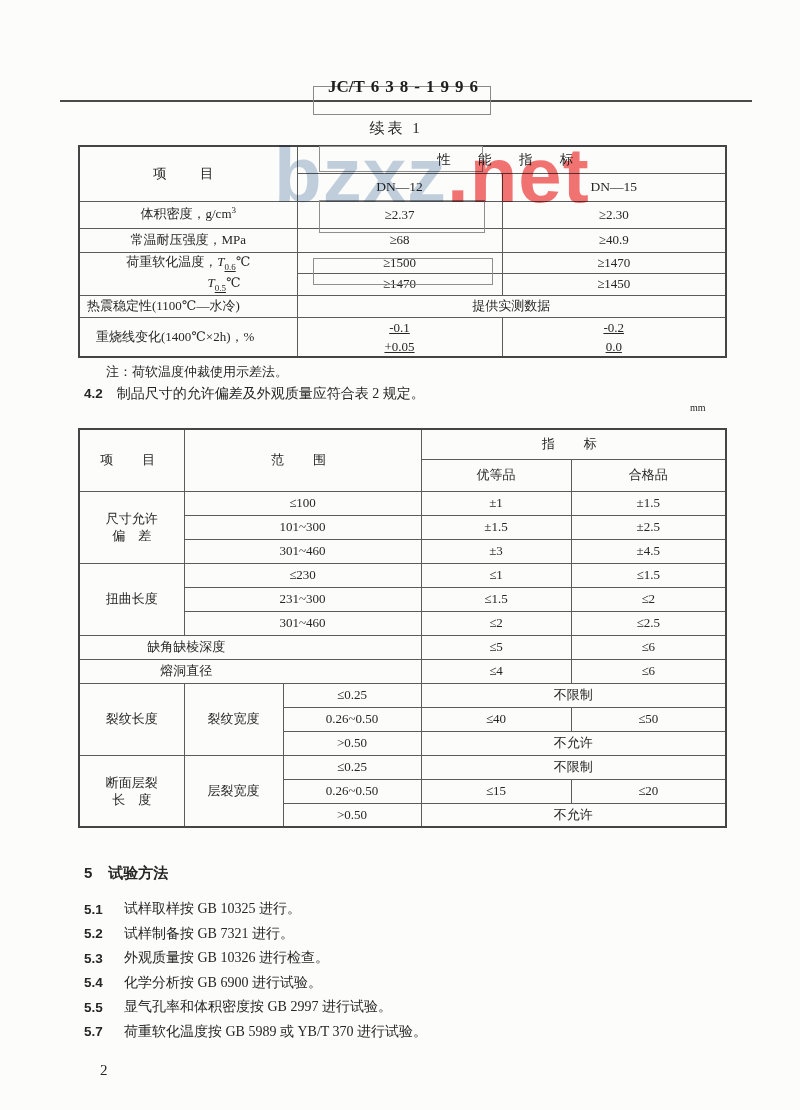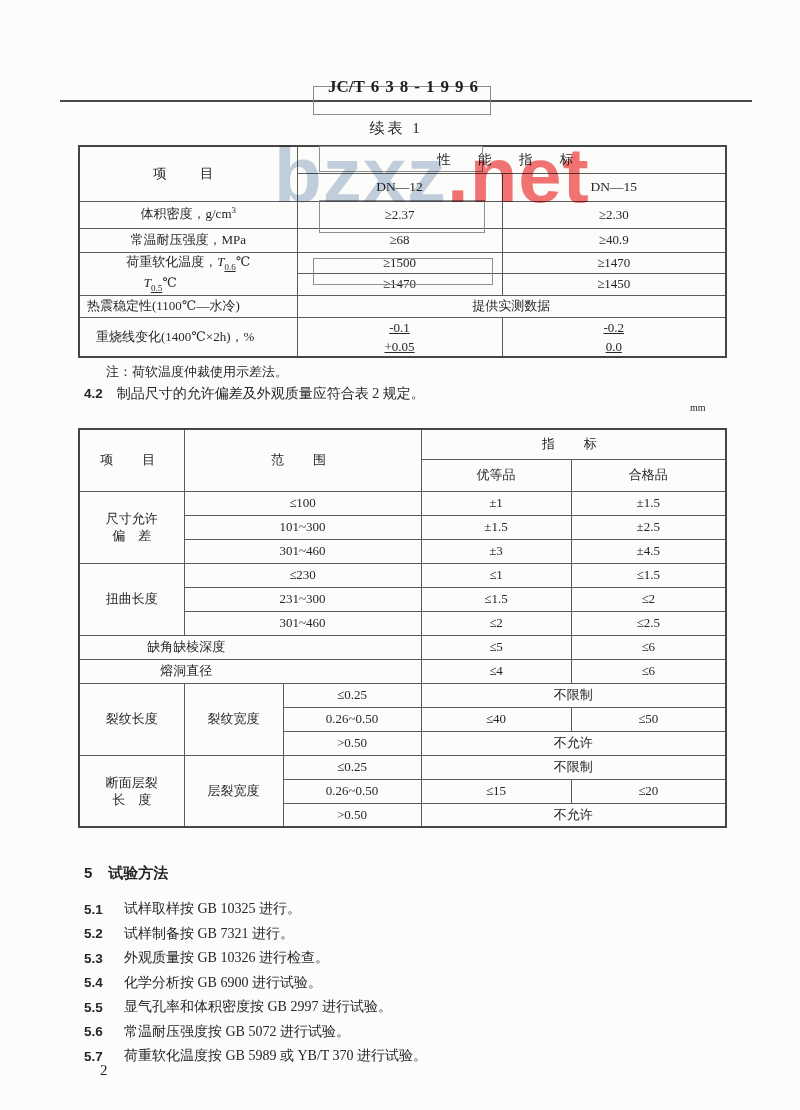--- a/index.html
+++ b/index.html
@@ -33,21 +33,21 @@
   .t1{left:78px; top:145px; width:647px; border:2px solid #454545;}
   .t2{left:78px; top:428px; width:647px; border:2px solid #454545;}
 
   .t1 .hd{font-size:13.5px;}
   .t1 .perf{letter-spacing:12px;}
   .t1 .item-hd{letter-spacing:10px;}
   tr.h27{height:27px;} tr.h28{height:28px;} tr.h24{height:24px;}
   tr.h21{height:21px;} tr.h22{height:22px;} tr.h42{height:28px;}
   .t1 td.al{text-align:left; padding-left:7px;}
   .t1 td.al2{text-align:left; padding-left:16px;}
-  .t1 td.ar{text-align:center; padding-right:56px;}
+  .t1 td.ar{text-align:right; padding-right:56px;}
   tr.soft1 td.lbl{border-bottom:hidden;}
   .tvar{font-style:italic; font-family:"Liberation Serif",serif;}
   sub{font-size:9px;text-decoration:underline;} sup{font-size:9px;}
   .two-line div{line-height:19px;text-decoration:underline;}
 
   
   .note{left:100px; top:363px; font-size:13px;}
   .clause{left:78px; top:385px; font-size:14px;}
   .clause .cnum, .sec5-item .inum, .sec5-head .inum{
     font-family:"Liberation Sans","DejaVu Sans",sans-serif; font-weight:bold; font-size:13.5px;
@@ -270,24 +270,20 @@
       </div>
     <div class="sec5-item">
         <span class="inum">5.4</span>
         <span>化学分析按 GB 6900 进行试验。</span>
       </div>
     <div class="sec5-item">
         <span class="inum">5.5</span>
         <span>显气孔率和体积密度按 GB 2997 进行试验。</span>
       </div>
     <div class="sec5-item">
-        <span class="inum">5.6</span>
-        <span>常温耐压强度按 GB 5072 进行试验。</span>
-      </div>
-    <div class="sec5-item">
         <span class="inum">5.7</span>
         <span>荷重软化温度按 GB 5989 或 YB/T 370 进行试验。</span>
       </div>
   </div>
 
   <div class="abs page-num">2</div>
 
 </div>
 
 </body></html>

